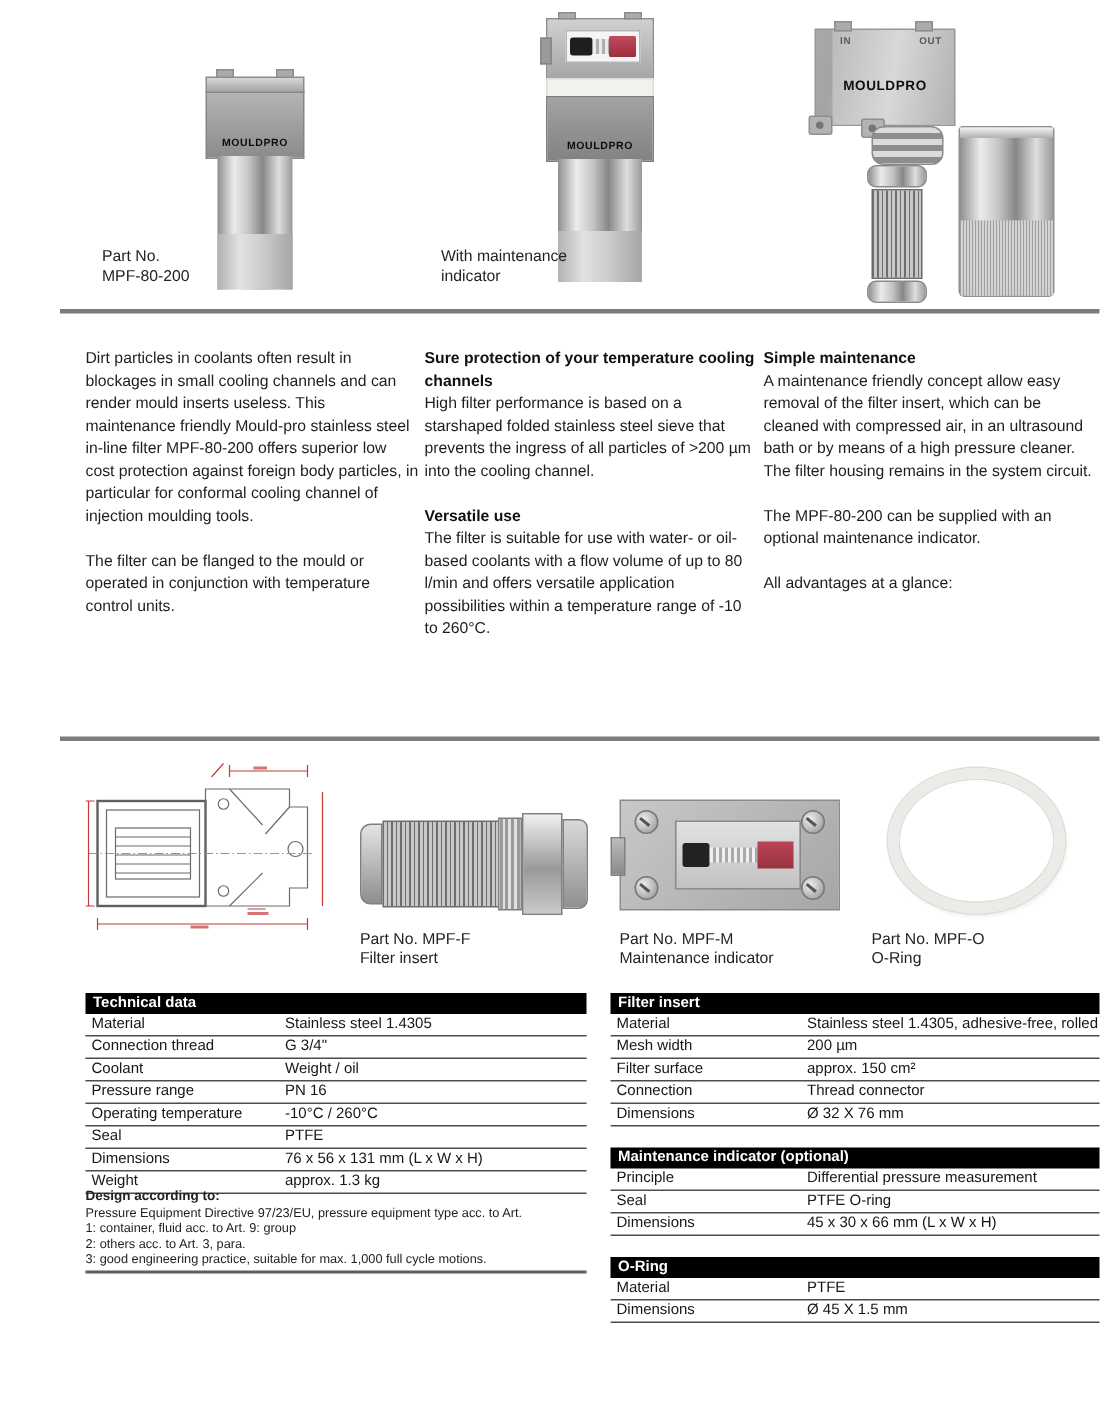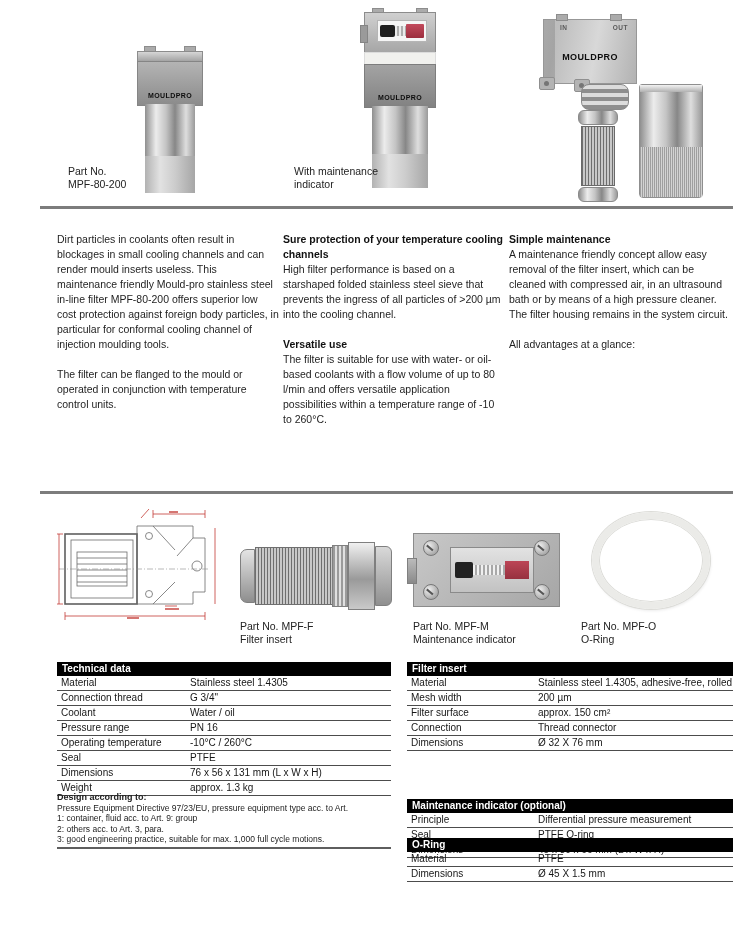--- a/index.html
+++ b/index.html
@@ -167,20 +167,21 @@
   <div class="col" style="left:283px;width:222px;">
     <h3>Sure protection of your temperature cooling channels</h3>
     <p>High filter performance is based on a starshaped folded stainless steel sieve that prevents the ingress of all particles of &gt;200 µm into the cooling channel.</p>
     <h3>Versatile use</h3>
     <p>The filter is suitable for use with water- or oil-based coolants with a flow volume of up to 80 l/min and offers versatile application possibilities within a temperature range of -10 to 260°C.</p>
   </div>
 
   <div class="col" style="left:509px;width:224px;">
     <h3>Simple maintenance</h3>
     <p>A maintenance friendly concept allow easy removal of the filter insert, which can be cleaned with compressed air, in an ultrasound bath or by means of a high pressure cleaner. The filter housing remains in the system circuit.</p>
+    <p>The MPF-80-200 can be supplied with an optional maintenance indicator.</p>
     <p style="margin-bottom:0;">All advantages at a glance:</p>
   </div>
 
   <div class="hrule" style="top:491px;"></div>
 
   <svg class="abs drawing" viewBox="0 0 166 118">
     <g stroke="#5f5f5f" fill="none" stroke-width="1.6">
       <rect x="8" y="28" width="72" height="70"></rect>
     </g>
     <g stroke="#6b6b6b" fill="none" stroke-width="0.8">
@@ -259,21 +260,21 @@
     <div class="row">
         <span class="lab">Material</span>
         <span class="val">Stainless steel 1.4305</span>
       </div>
     <div class="row">
         <span class="lab">Connection thread</span>
         <span class="val">G 3/4"</span>
       </div>
     <div class="row">
         <span class="lab">Coolant</span>
-        <span class="val">Water / oil</span>
+        <span class="val">Weight / oil</span>
       </div>
     <div class="row">
         <span class="lab">Pressure range</span>
         <span class="val">PN 16</span>
       </div>
     <div class="row">
         <span class="lab">Operating temperature</span>
         <span class="val">-10°C / 260°C</span>
       </div>
     <div class="row">
@@ -316,21 +317,21 @@
     <div class="row">
         <span class="lab">Connection</span>
         <span class="val">Thread connector</span>
       </div>
     <div class="row">
         <span class="lab">Dimensions</span>
         <span class="val">Ø 32 X 76 mm</span>
       </div>
   </div>
 
-  <div class="tbl tbl-right" style="top:799px;">
+  <div class="tbl tbl-right" style="top:765px;">
     <div class="tbl-h">Maintenance indicator (optional)</div>
     <div class="row">
         <span class="lab">Principle</span>
         <span class="val">Differential pressure measurement</span>
       </div>
     <div class="row">
         <span class="lab">Seal</span>
         <span class="val">PTFE O-ring</span>
       </div>
     <div class="row">

